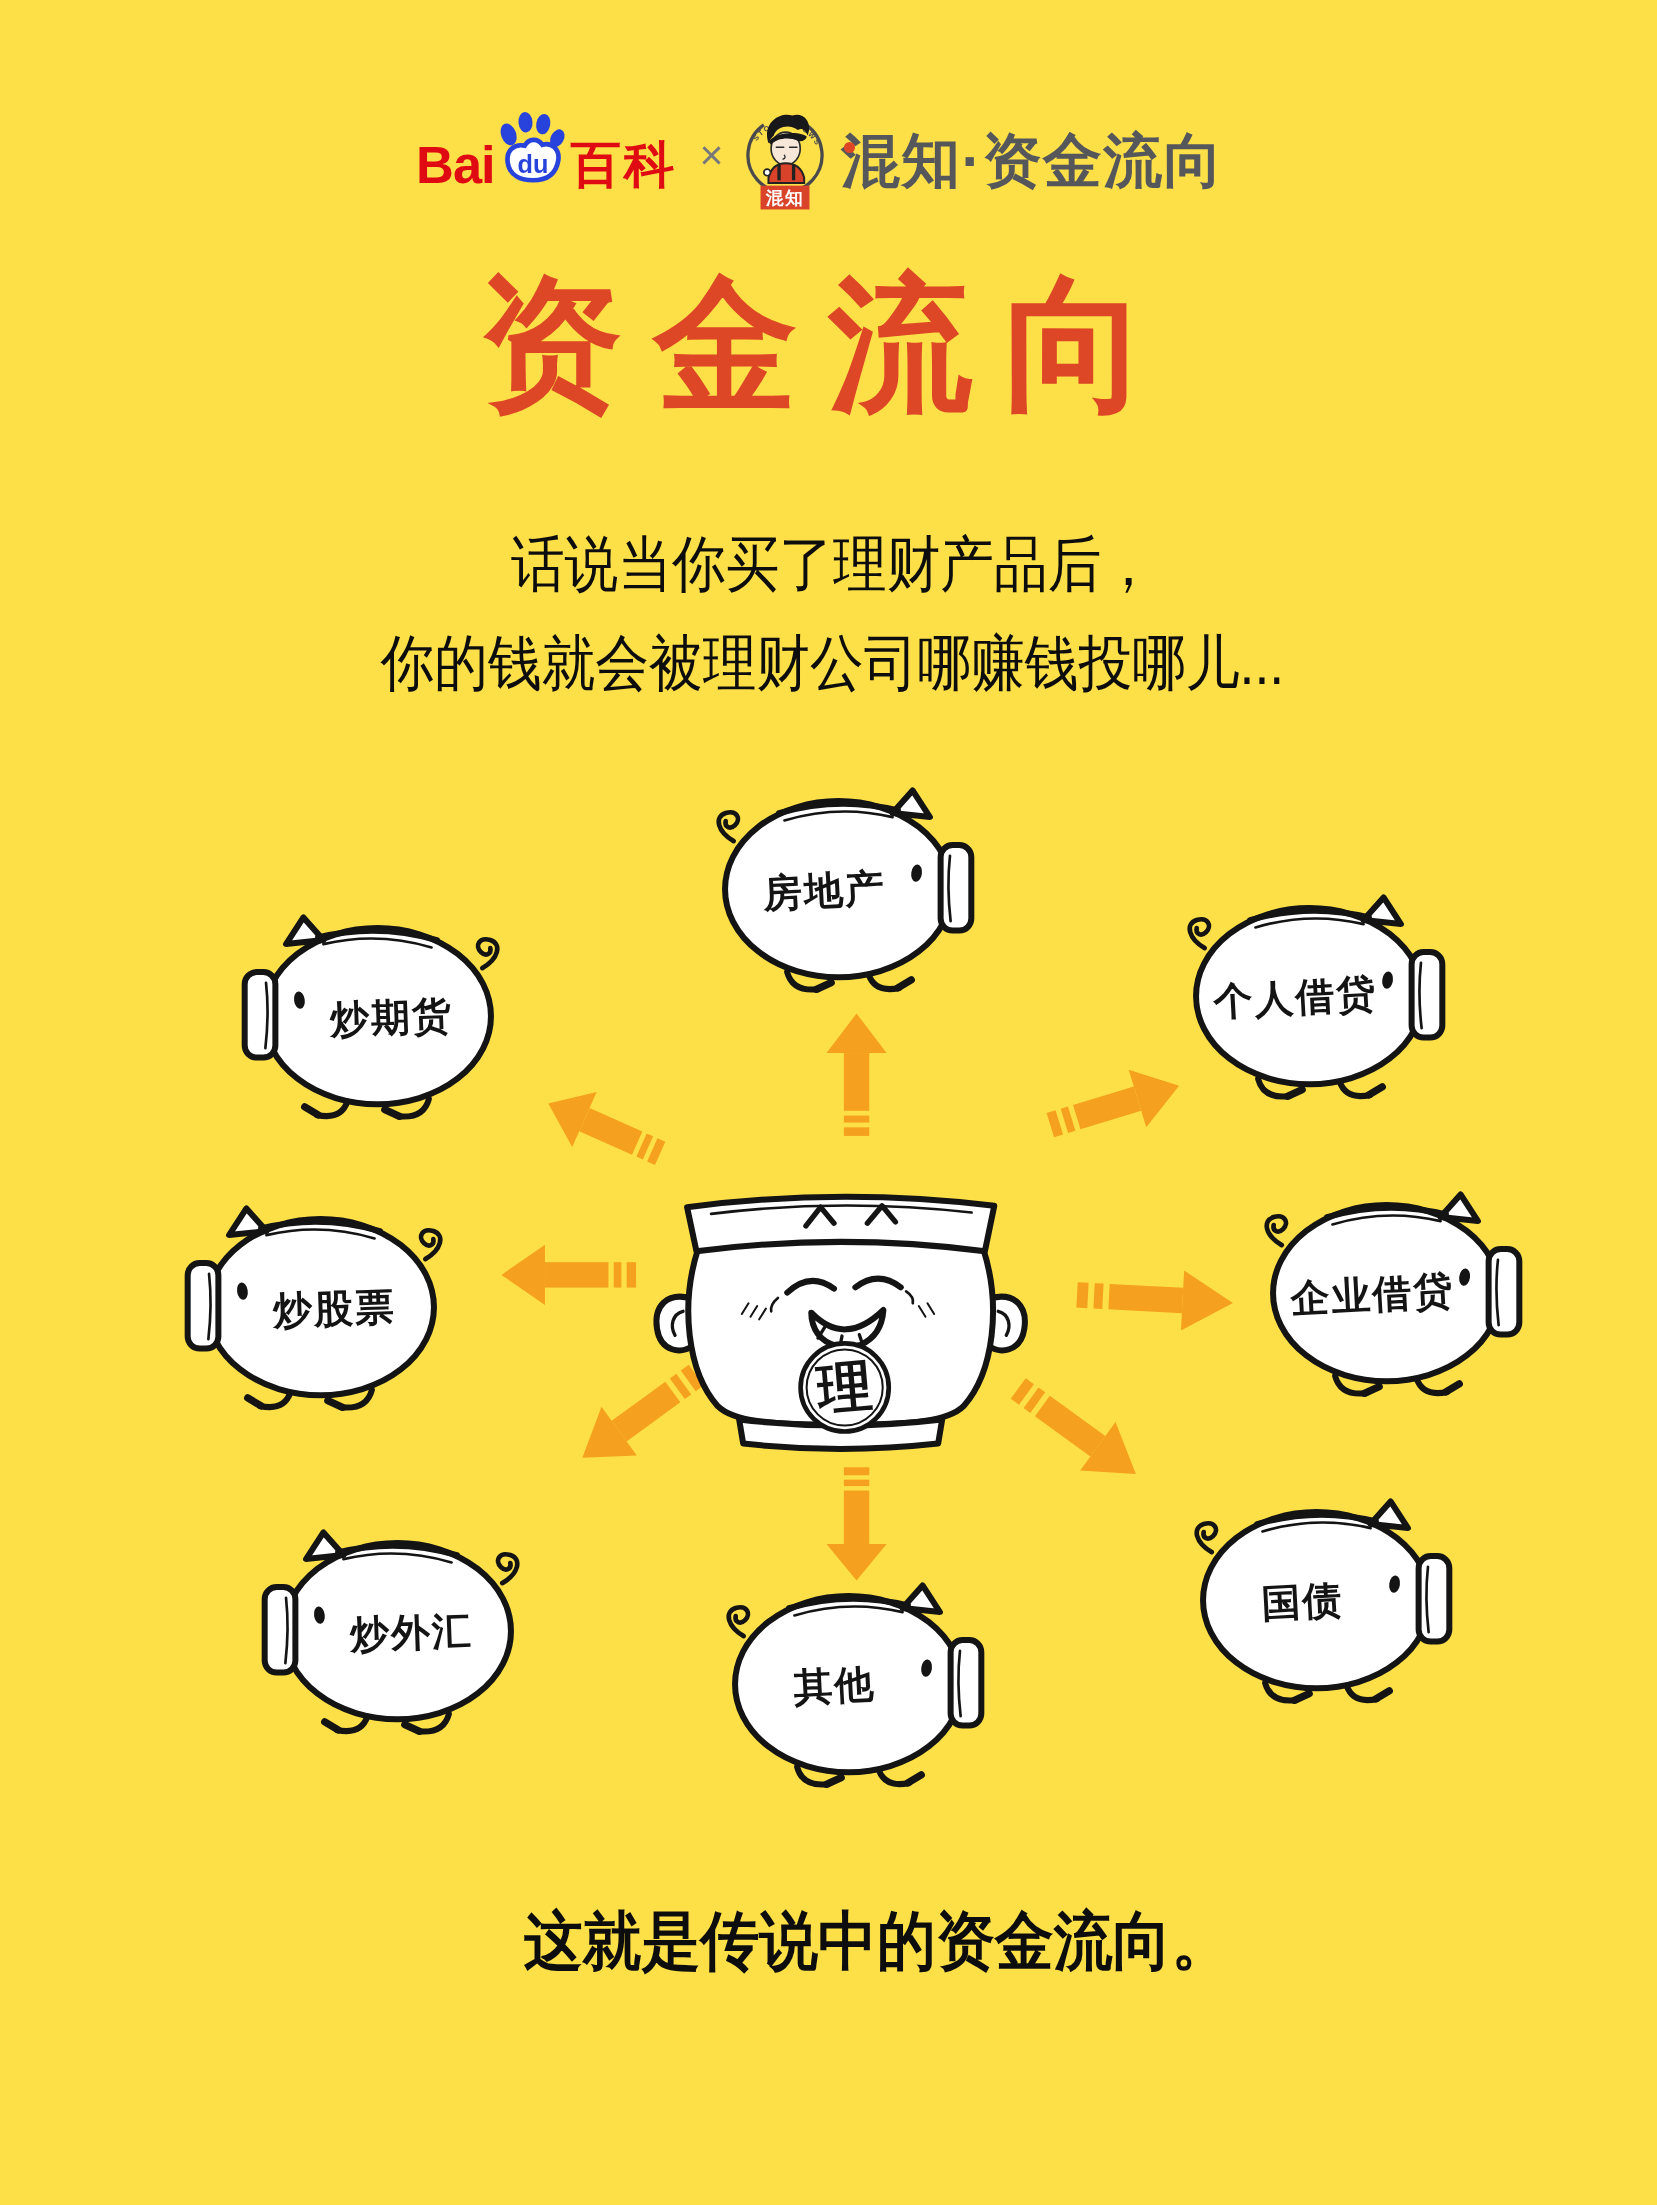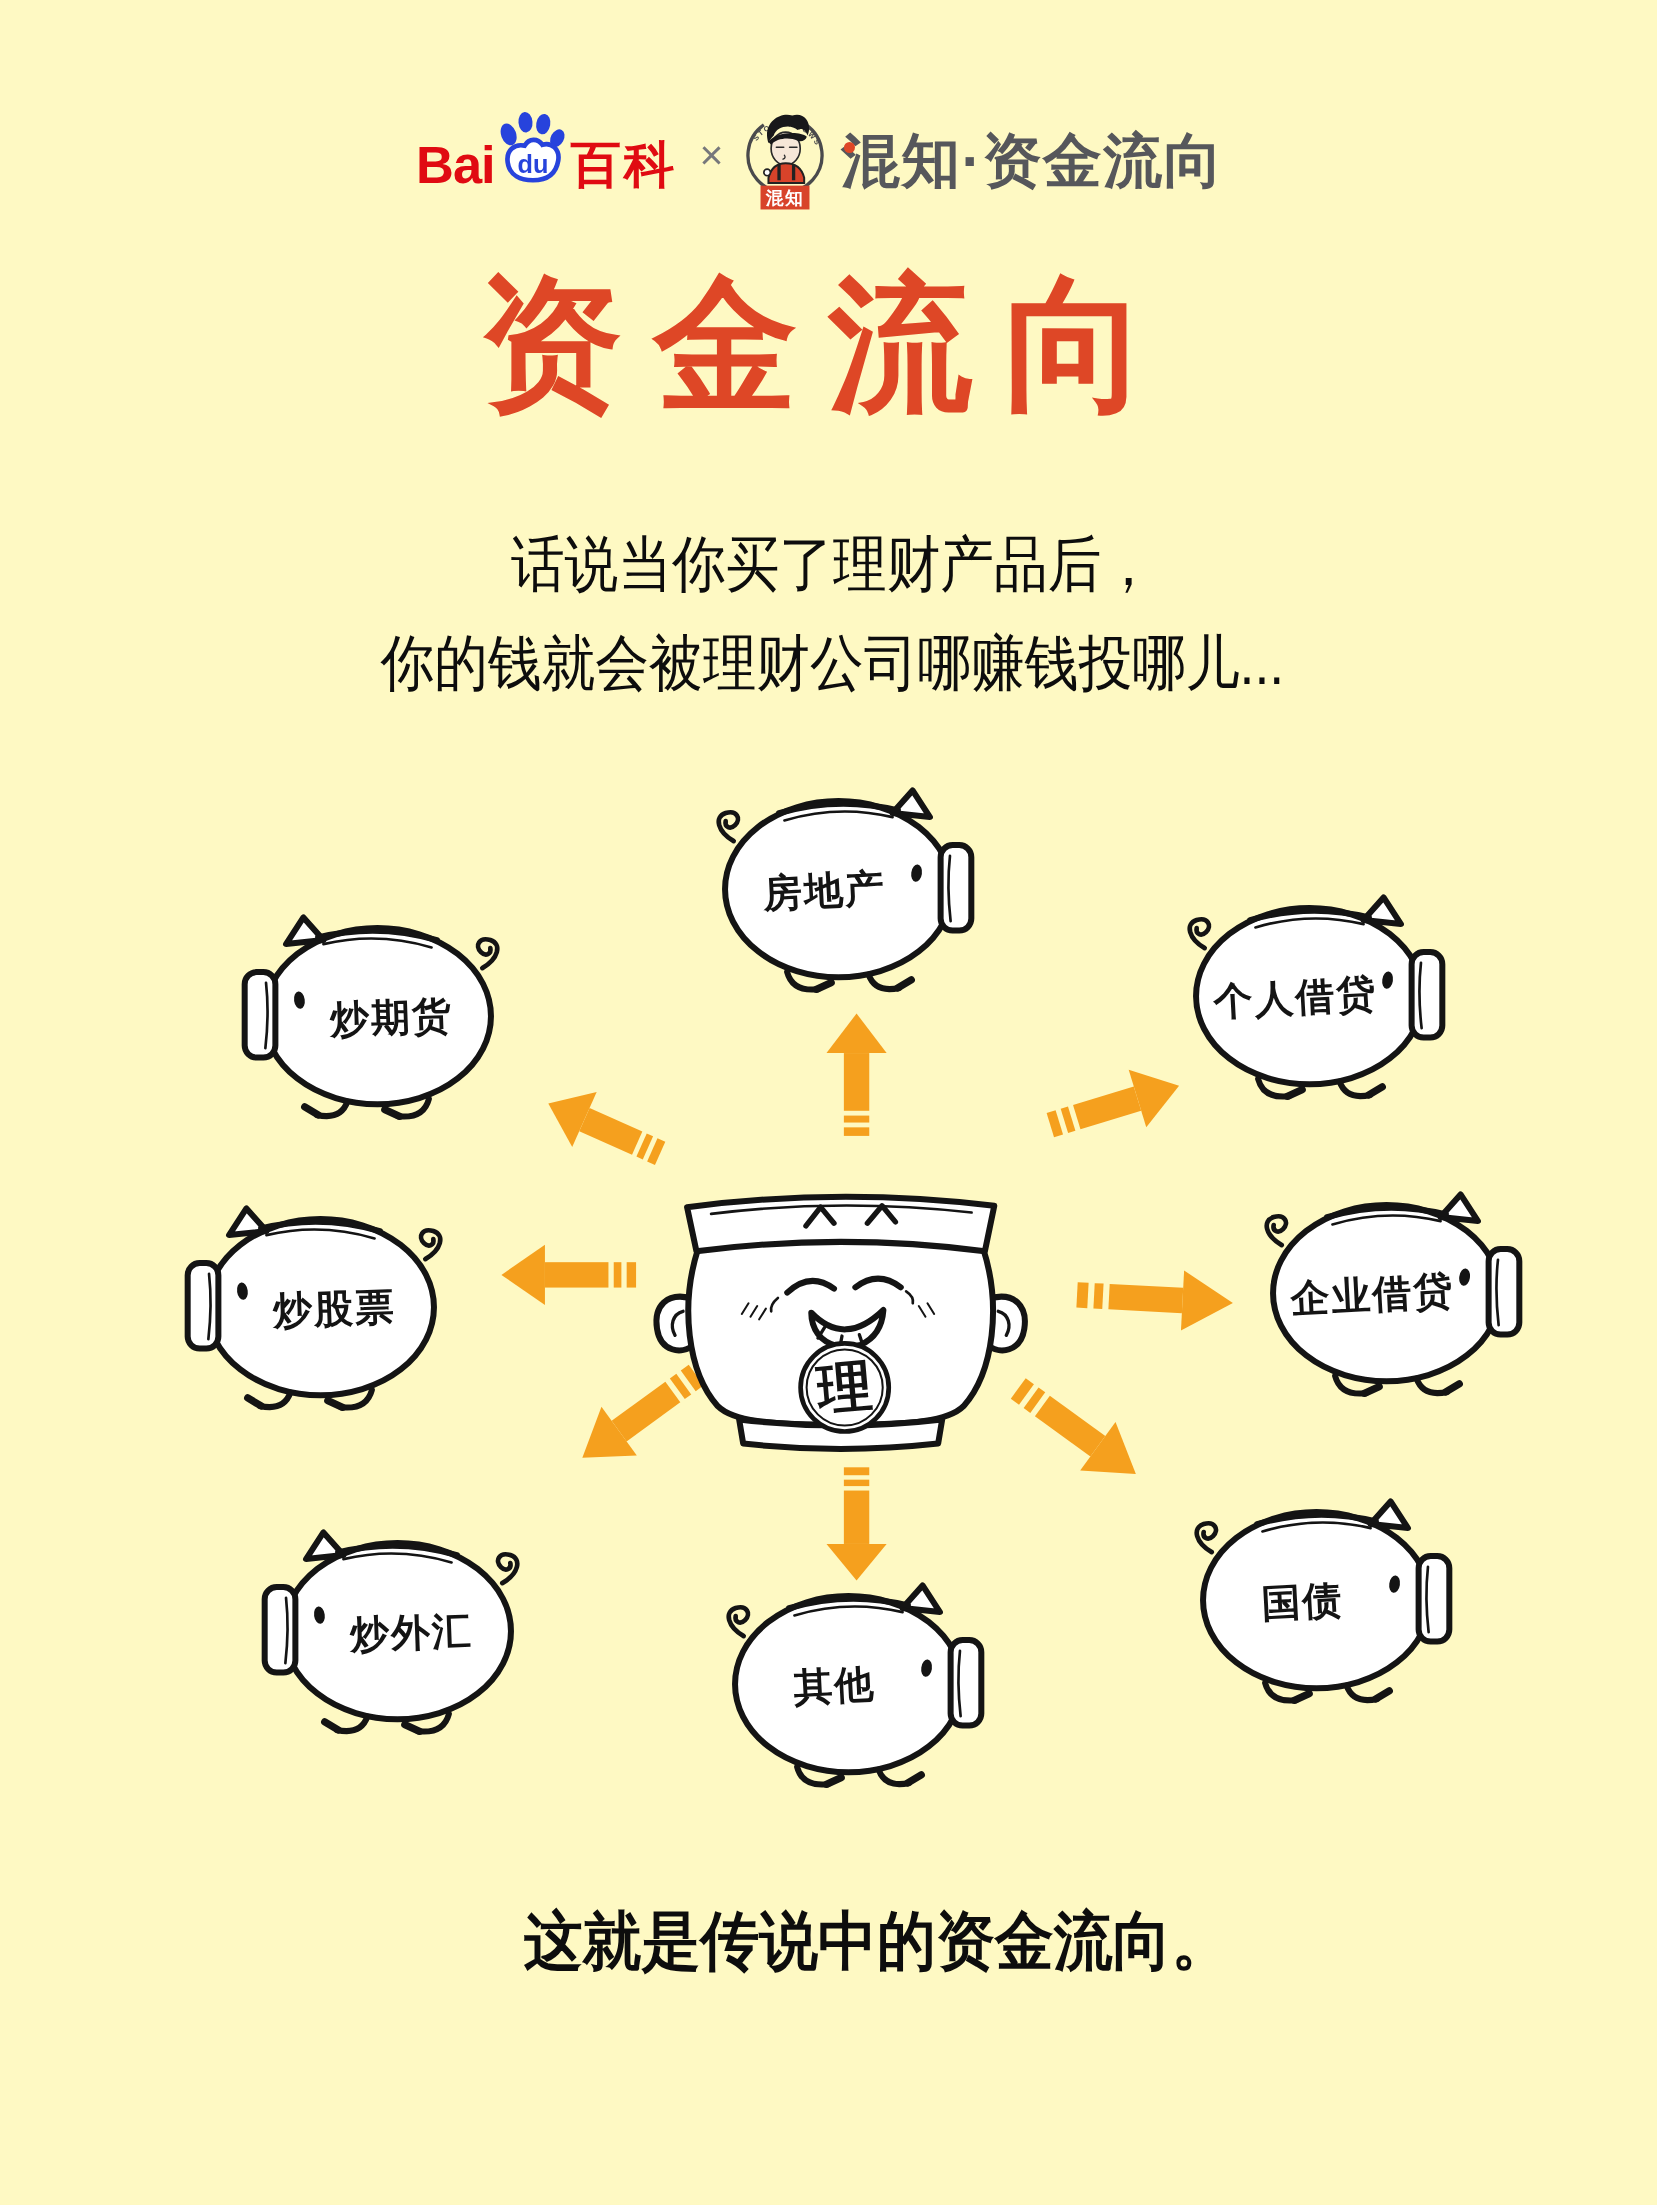--- a/index.html
+++ b/index.html
@@ -5,21 +5,21 @@
   :root{
     --ink:#141414;
     --title-red:#DE4726;
     --arrow:#F5A01E;
     --baidu-red:#E00B12;
     --baidu-blue:#2743DC;
     --gray:#56575B;
   }
   *{margin:0;padding:0;box-sizing:border-box;}
   body{background:#ffffff;font-family:"Liberation Sans", sans-serif;}
-  .page{position:relative;width:1657px;height:2205px;background:#fef9c3;overflow:hidden;}
+  .page{position:relative;width:1657px;height:2205px;background:#fde047;overflow:hidden;}
 
   
   .baidu-logo{position:absolute;left:416px;top:108px;width:262px;height:94px;}
   .sep{position:absolute;left:688px;top:132px;width:47px;height:47px;
        font-size:41px;color:#77787B;text-align:center;line-height:47px;font-weight:400;}
   .badge{position:absolute;left:742px;top:103px;width:86px;height:119px;}
   .wordmark{position:absolute;left:841px;top:132px;font-size:59px;font-weight:900;
             color:var(--gray);letter-spacing:1.3px;line-height:1;}
   .red-dot{position:absolute;left:844px;top:142px;width:11.4px;height:11.4px;border-radius:50%;
            background:var(--title-red);}

